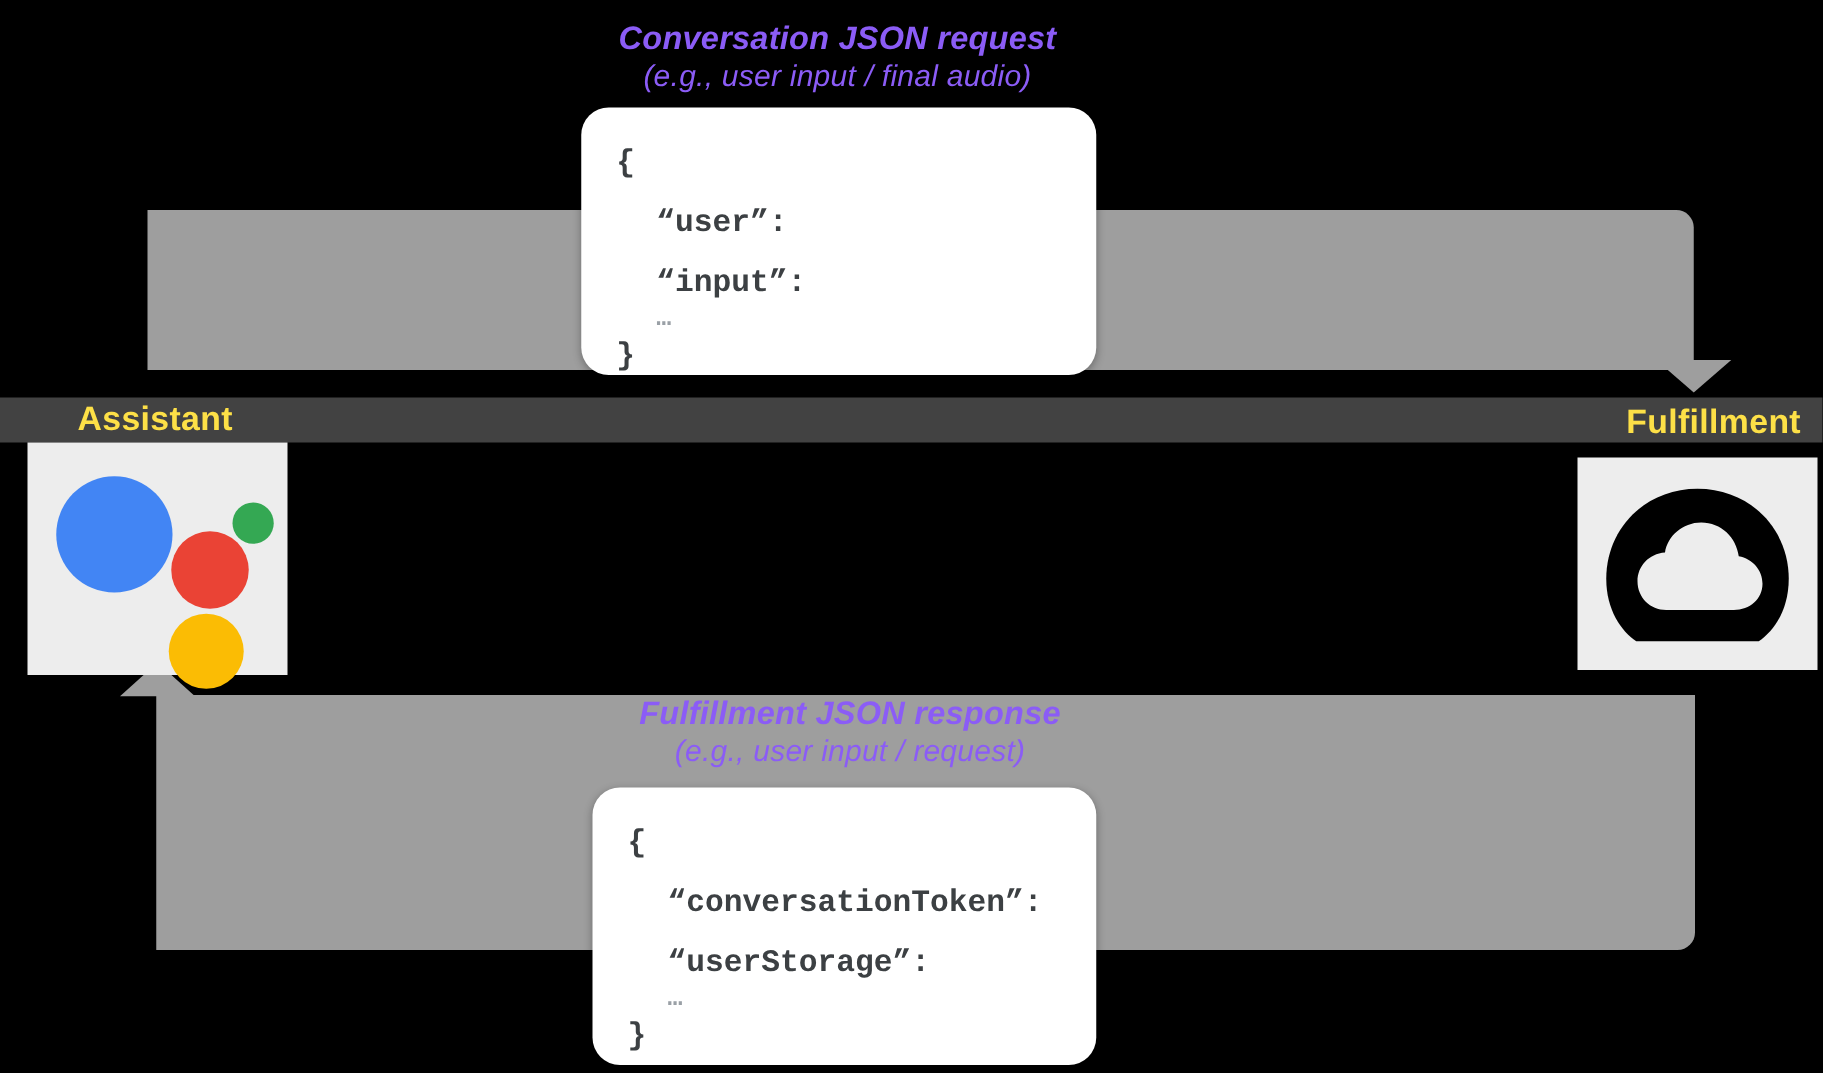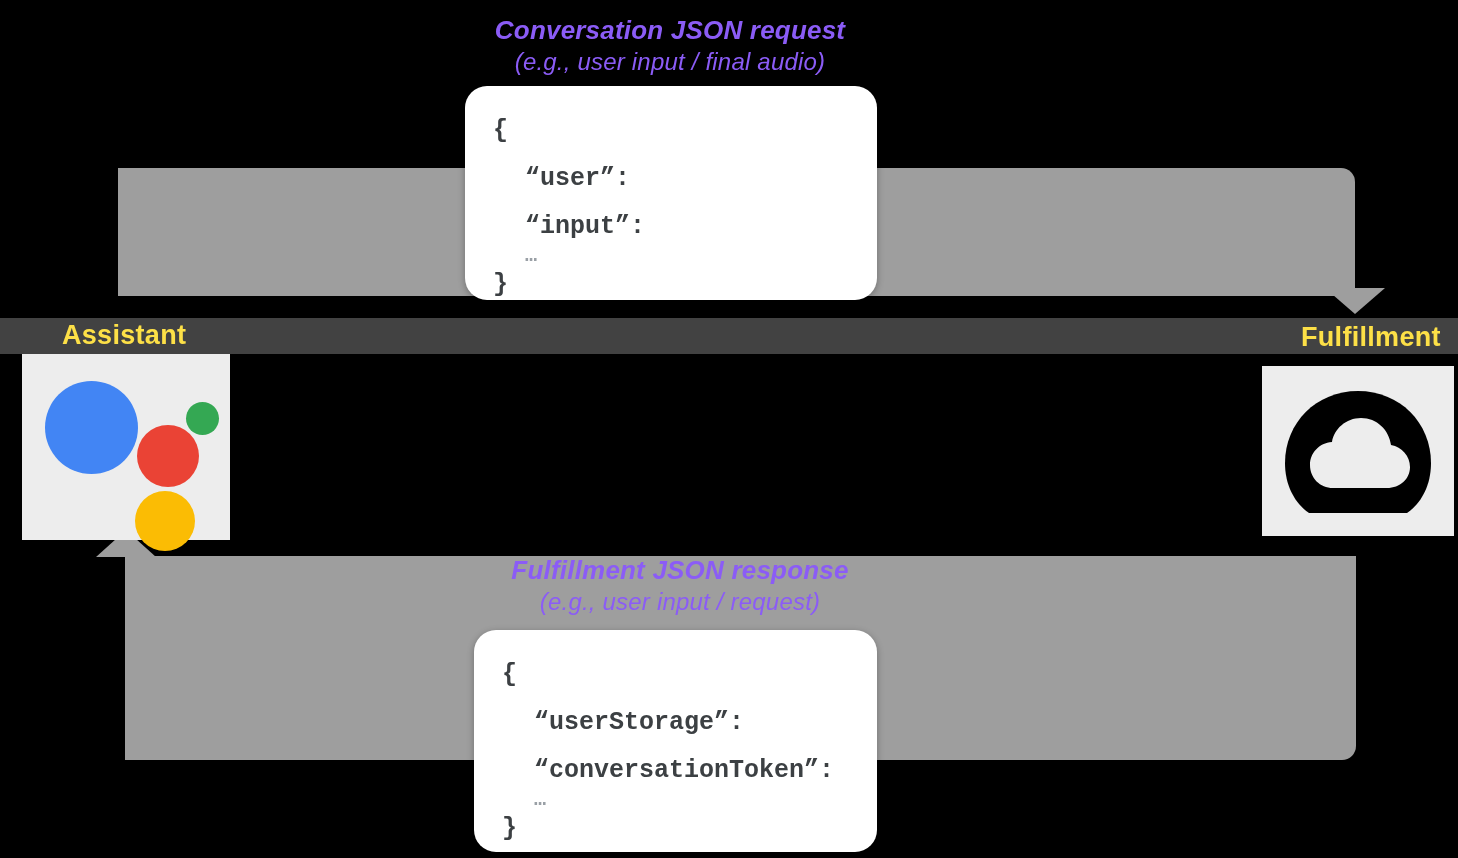--- a/index.html
+++ b/index.html
@@ -122,19 +122,19 @@
     <span>}</span>
   </div>
 
   <div class="caption" id="bottom-caption">
     <div class="t1">Fulfillment JSON response</div>
     <div class="t2">(e.g., user input / request)</div>
   </div>
 
   <div class="json-card" id="bottom-json">
     <span>{</span>
+    <span class="ind">“conversationToken”:</span>
     <span class="ind">“userStorage”:</span>
-    <span class="ind">“conversationToken”:</span>
     <span class="dots">…</span>
     <span>}</span>
   </div>
 
 </div>
 
 </body></html>

